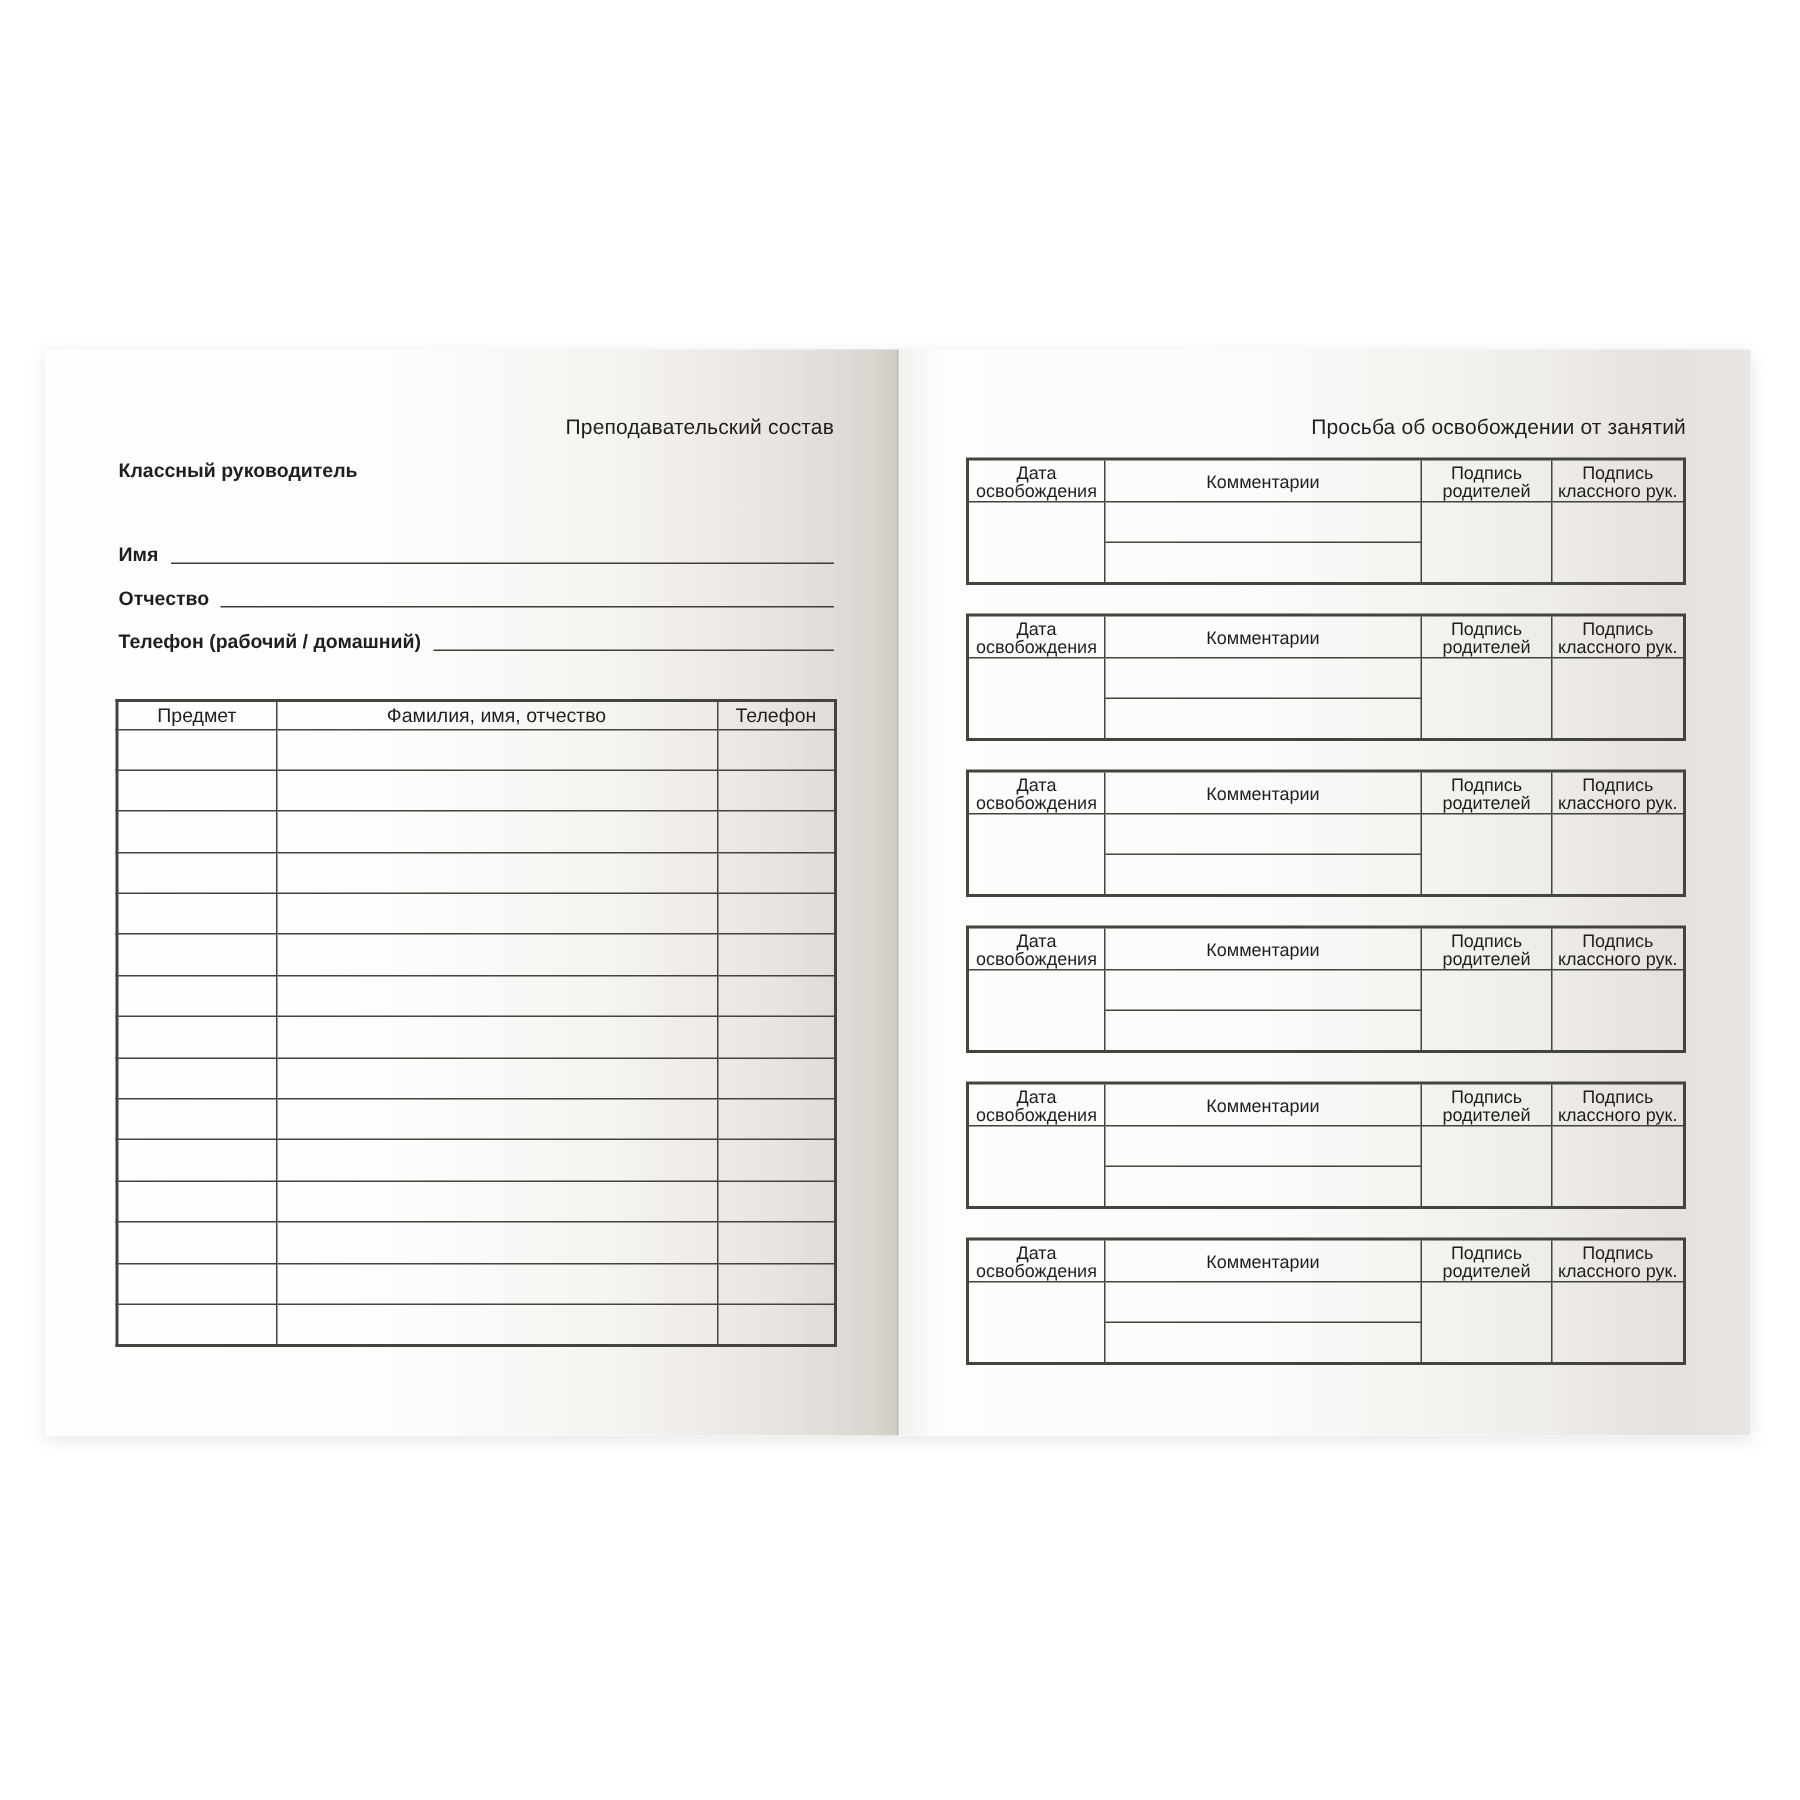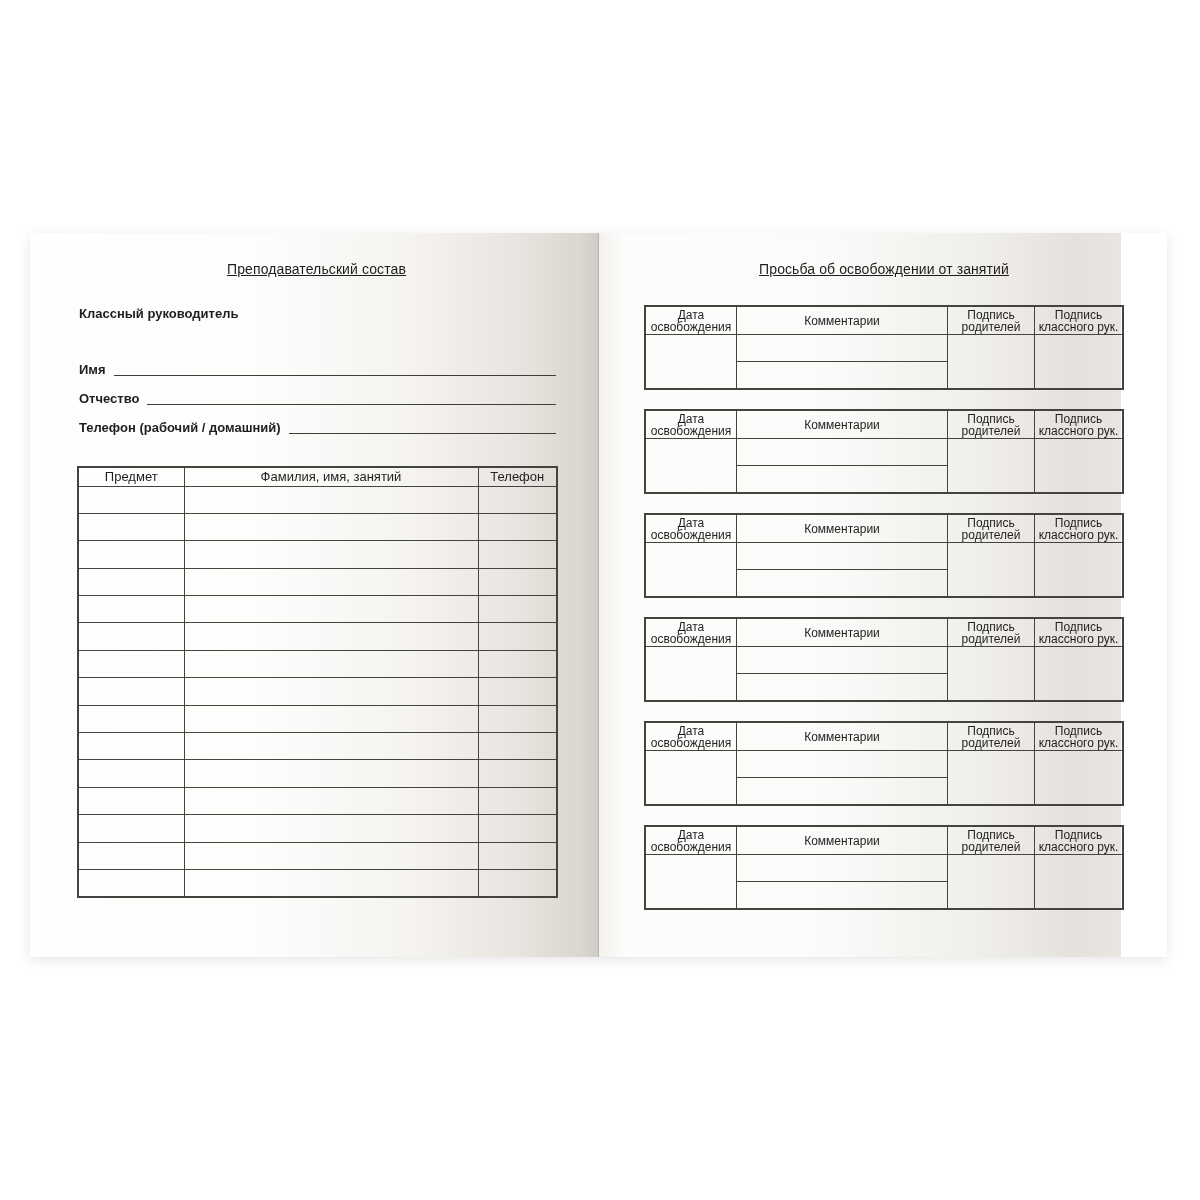--- a/index.html
+++ b/index.html
@@ -8,24 +8,24 @@
   }
   *{margin:0;padding:0;box-sizing:border-box;}
   html,body{width:1200px;height:1200px;background:#ffffff;overflow:hidden;}
   body{font-family:"Liberation Sans", sans-serif;color:var(--text);}
 
   .spread{position:absolute;left:30px;top:233px;width:1137px;height:724px;
           box-shadow:0 3px 12px rgba(0,0,0,0.10);}
   .page{position:absolute;top:0;height:100%;}
   .page-left{left:0;width:568px;
     background:linear-gradient(90deg,#fefefe 0%,#fdfdfc 40%,#f6f4f1 66%,#e9e6e1 85%,#dad7d1 97%,#cfccc6 100%);}
-  .page-right{left:568px;width:523px;border-left:1px solid #b9b6b0;
+  .page-right{left:568px;width:569px;border-left:1px solid #b9b6b0;
     background:linear-gradient(90deg,#f3f1ee 0%,#fdfdfc 5%,#fcfbfa 42%,#f1efeb 72%,#e5e2de 91%,#e9e6e2 100%);}
 
-  .page-title{position:absolute;top:28px;font-size:14px;letter-spacing:.1px;text-align:center;text-decoration:underline;}
+  .page-title{position:absolute;top:43px;font-size:14px;letter-spacing:.1px;text-align:right;}
   .page-left .page-title{left:47px;width:479px;}
   .page-right .page-title{left:45px;width:480px;}
 
   
   .field-row{position:absolute;left:49px;right:42px;height:17px;display:flex;align-items:flex-end;font-weight:bold;}
   .field-row .label{font-size:13px;white-space:nowrap;line-height:17px;}
   .field-line{flex:1;border-bottom:1px solid #3f3d38;margin-left:8px;margin-bottom:2px;}
 
   
   .teachers-table{position:absolute;left:47px;top:233px;}
@@ -77,21 +77,21 @@
     <div class="teachers-table">
       <table>
         <colgroup>
             <col style="width:106px">
             <col style="width:294px">
             <col style="width:79px">
           </colgroup>
         <thead>
           <tr>
             <th>Предмет</th>
-            <th>Фамилия, имя, занятий</th>
+            <th>Фамилия, имя, отчество</th>
             <th>Телефон</th>
           </tr>
         </thead>
         <tbody>
           <tr>
             <td></td>
             <td></td>
             <td></td>
           </tr>
         <tr>

